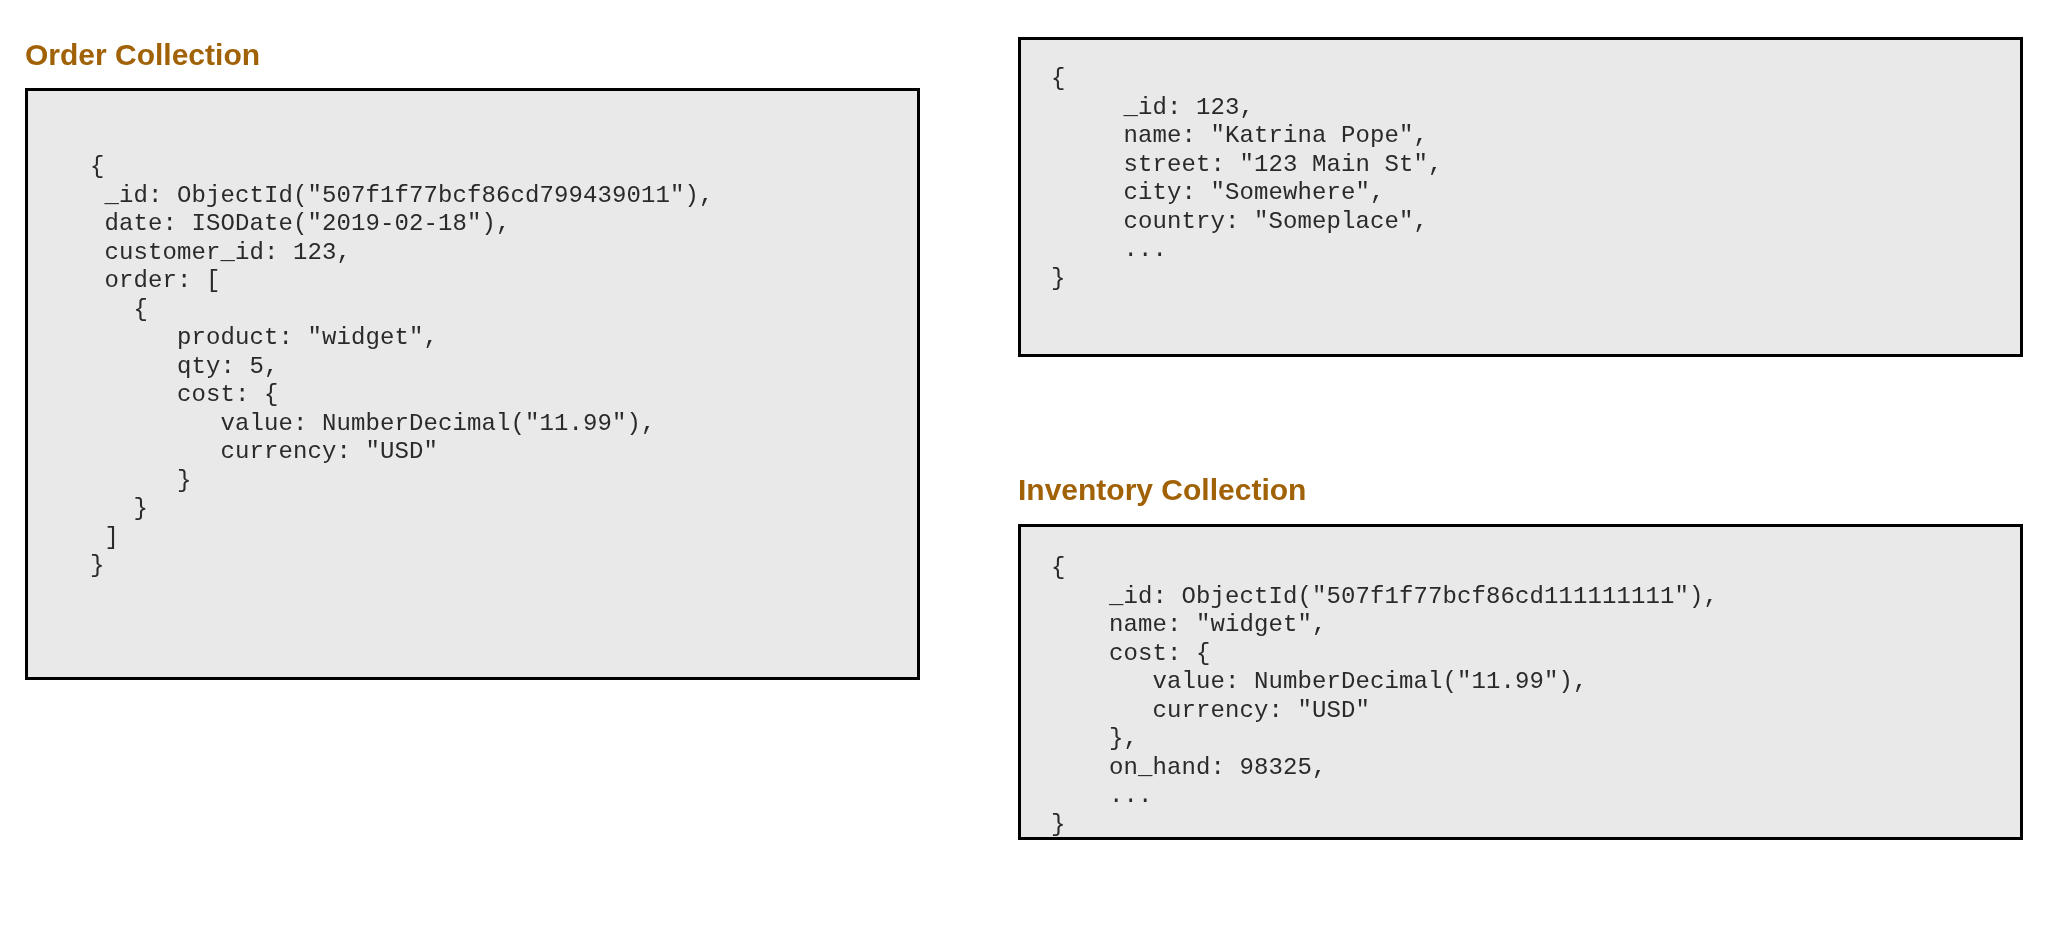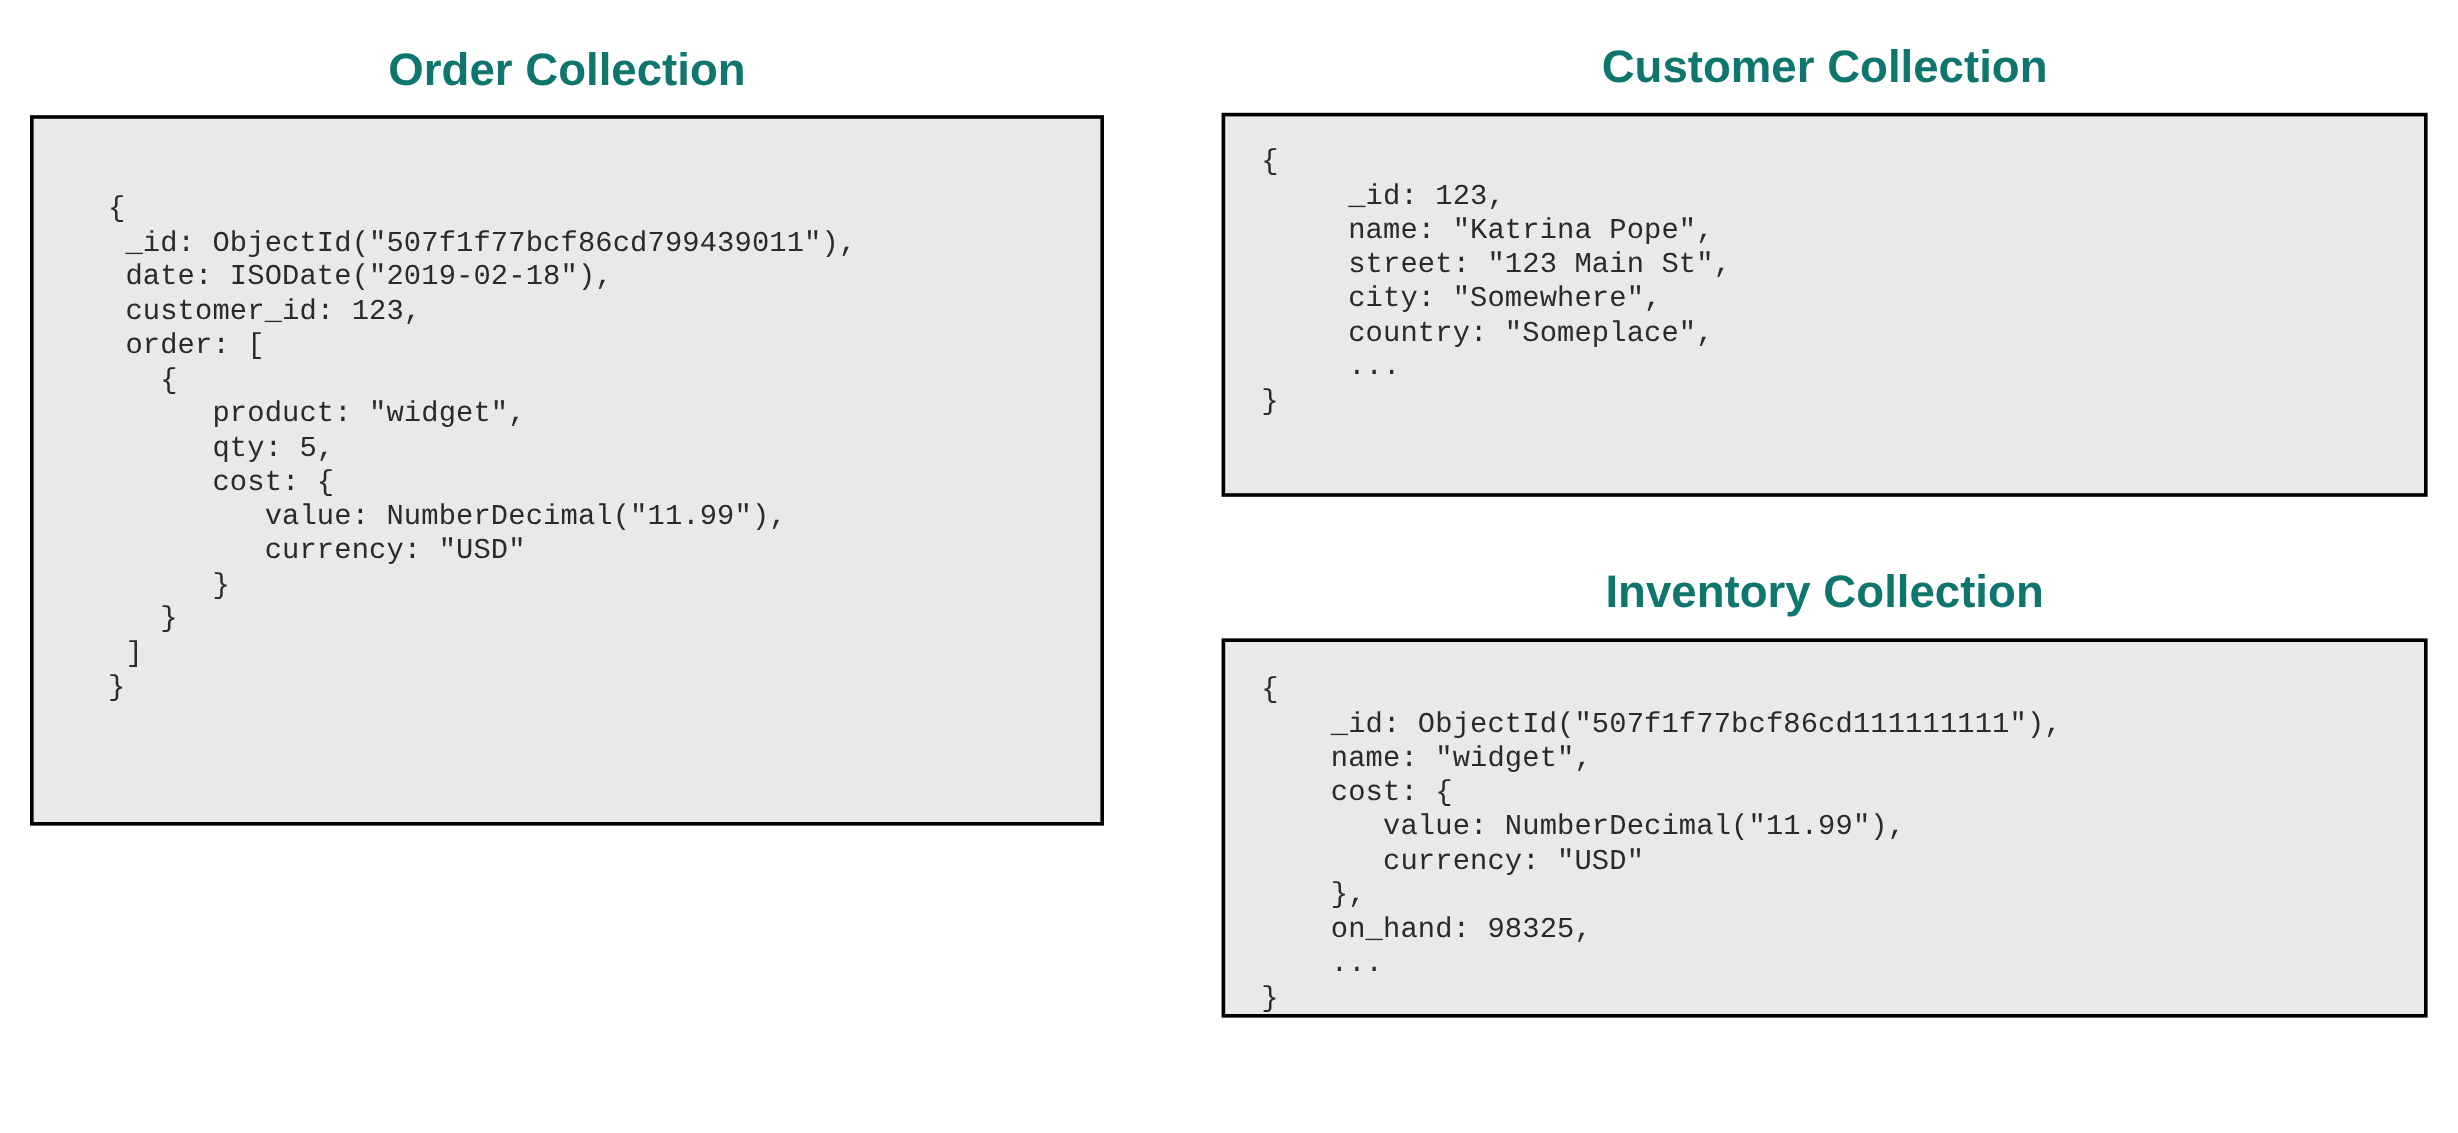--- a/index.html
+++ b/index.html
@@ -13,26 +13,25 @@
     position: relative;
     font-family: "Liberation Sans", sans-serif;
     overflow: hidden;
   }
 
   .panel {
     position: absolute;
   }
 
   .panel-title {
-    color: #0f766e;
+    color: #a16207;
     font-family: "Liberation Sans", sans-serif;
     font-weight: bold;
-    font-size: 38px;
+    font-size: 30px;
     line-height: 1;
-    text-align: center;
     white-space: nowrap;
     margin: 0;
     padding: 0;
   }
 
   .code-box {
     background: #e9e9e9;
     border: 3px solid #000000;
     box-sizing: border-box;
     position: relative;
@@ -85,21 +84,20 @@
          value: NumberDecimal("11.99"),
          currency: "USD"
       }
    }
  ]
 }</pre>
   </div>
 </div>
 
 <div class="panel" id="customer-panel">
-  <h2 class="panel-title">Customer Collection</h2>
   <div class="code-box" id="customer-box">
     <pre>{
      _id: 123,
      name: "Katrina Pope",
      street: "123 Main St",
      city: "Somewhere",
      country: "Someplace",
      ...
 }</pre>
   </div>

